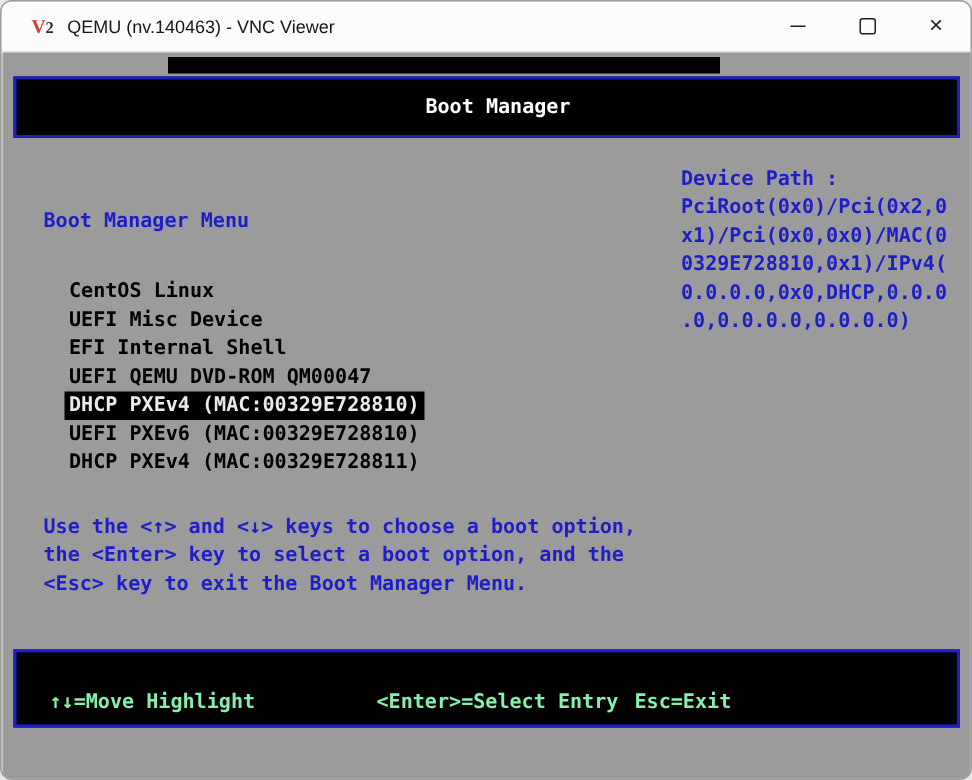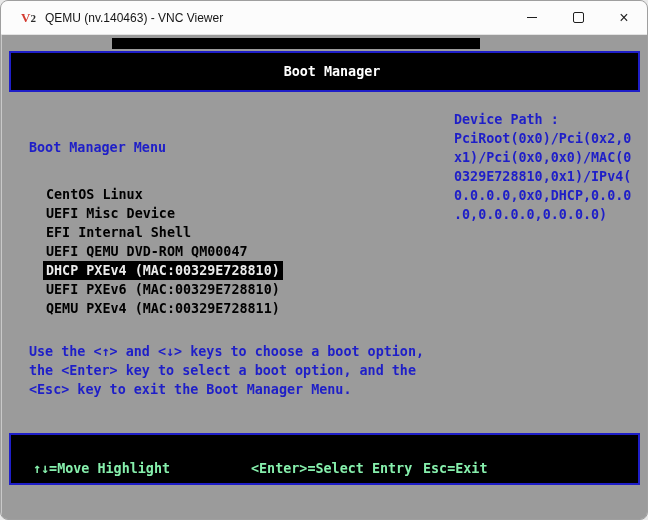--- a/index.html
+++ b/index.html
@@ -97,21 +97,21 @@
 
     <div class="menu-title">Boot Manager Menu</div>
 
     <ul class="entries">
       <li>CentOS Linux</li>
       <li>UEFI Misc Device</li>
       <li>EFI Internal Shell</li>
       <li>UEFI QEMU DVD-ROM QM00047</li>
       <li class="selected">DHCP PXEv4 (MAC:00329E728810)</li>
       <li>UEFI PXEv6 (MAC:00329E728810)</li>
-      <li>QEMU PXEv4 (MAC:00329E728811)</li>
+      <li>DHCP PXEv4 (MAC:00329E728811)</li>
     </ul>
 
     <div class="help">
       <div>Use the &lt;↑&gt; and &lt;↓&gt; keys to choose a boot option,</div>
       <div>the &lt;Enter&gt; key to select a boot option, and the</div>
       <div>&lt;Esc&gt; key to exit the Boot Manager Menu.</div>
     </div>
 
     <div class="footerbar">
       <div class="row">

